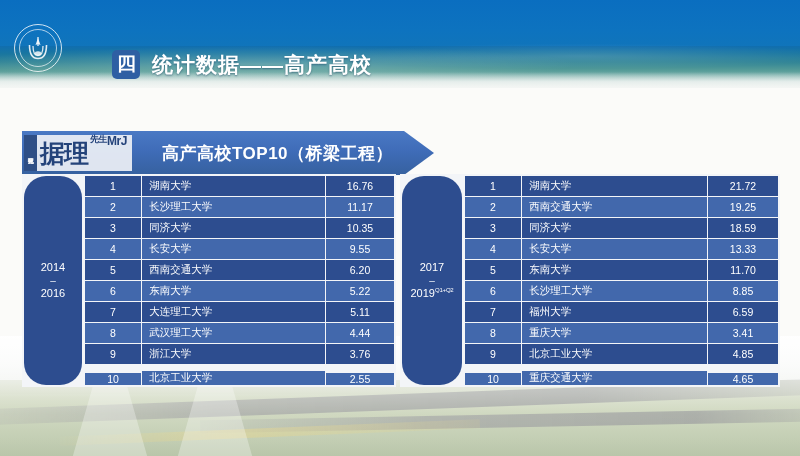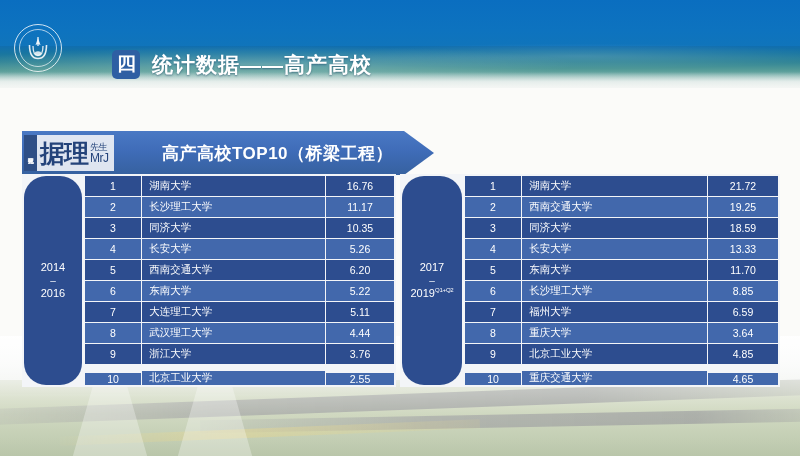--- a/index.html
+++ b/index.html
@@ -225,24 +225,24 @@
   .wm-main {
     color: #24437a;
     font-size: 25px;
     font-weight: bold;
     line-height: 36px;
     padding: 0 2px 8px 3px;
     letter-spacing: -1px;
   }
   .wm-sub {
     display: flex;
-    flex-direction: column;
+    flex-direction: row;
     justify-content: center;
     color: #24437a;
-    font-weight: normal;
+    font-weight: bold;
     line-height: 1.0;
     padding-right: 2px;
   }
   .wm-sub .cn { font-size: 9px; letter-spacing: -0.5px; }
   .wm-sub .en { font-size: 12px; letter-spacing: -0.5px; }
 
   
   .tables {
     position: absolute;
     left: 22px; top: 174px;
@@ -392,21 +392,21 @@
             <div class="cell c-val">11.17</div>
           </div>
           <div class="row dark">
             <div class="cell c-rank">3</div>
             <div class="cell c-name">同济大学</div>
             <div class="cell c-val">10.35</div>
           </div>
           <div class="row light">
             <div class="cell c-rank">4</div>
             <div class="cell c-name">长安大学</div>
-            <div class="cell c-val">5.26</div>
+            <div class="cell c-val">9.55</div>
           </div>
           <div class="row dark">
             <div class="cell c-rank">5</div>
             <div class="cell c-name">西南交通大学</div>
             <div class="cell c-val">6.20</div>
           </div>
           <div class="row light">
             <div class="cell c-rank">6</div>
             <div class="cell c-name">东南大学</div>
             <div class="cell c-val">5.22</div>
@@ -472,21 +472,21 @@
             <div class="cell c-val">8.85</div>
           </div>
           <div class="row dark">
             <div class="cell c-rank">7</div>
             <div class="cell c-name">福州大学</div>
             <div class="cell c-val">6.59</div>
           </div>
           <div class="row light">
             <div class="cell c-rank">8</div>
             <div class="cell c-name">重庆大学</div>
-            <div class="cell c-val">3.64</div>
+            <div class="cell c-val">3.41</div>
           </div>
           <div class="row dark">
             <div class="cell c-rank">9</div>
             <div class="cell c-name">北京工业大学</div>
             <div class="cell c-val">4.85</div>
           </div>
           <div class="row light">
             <div class="cell c-rank">10</div>
             <div class="cell c-name">重庆交通大学</div>
             <div class="cell c-val">4.65</div>

